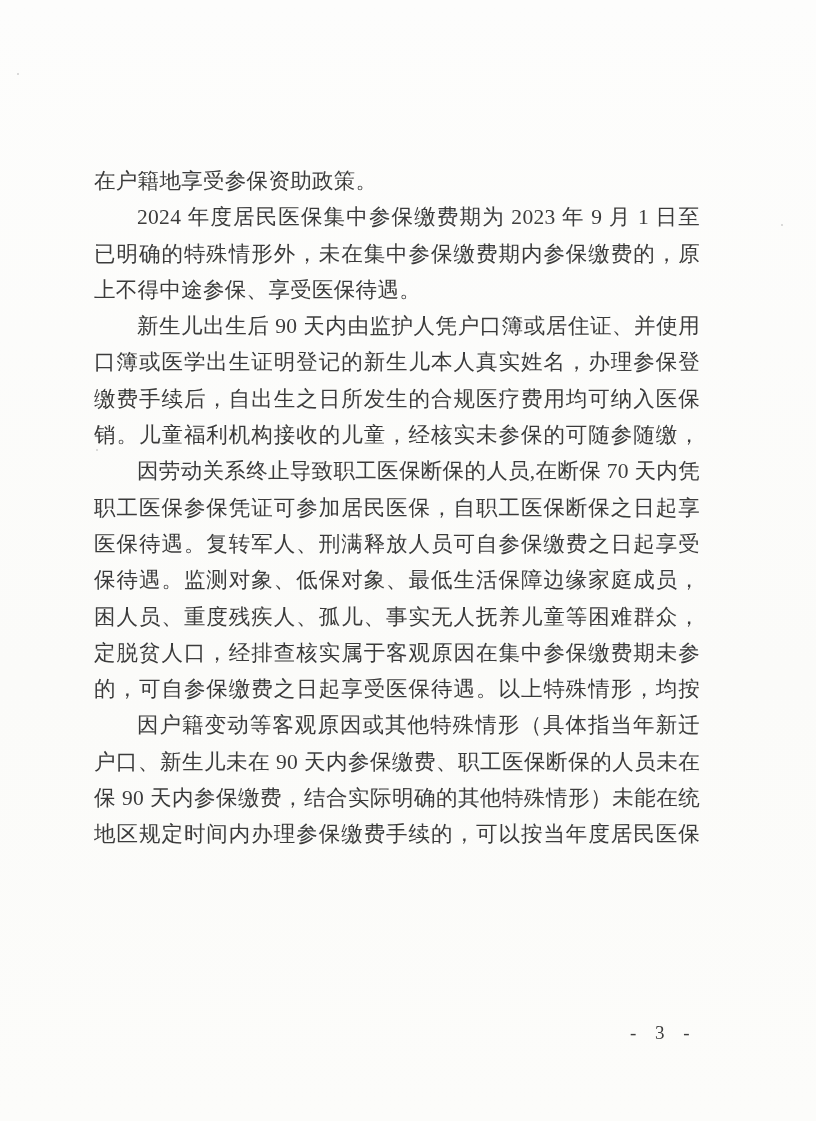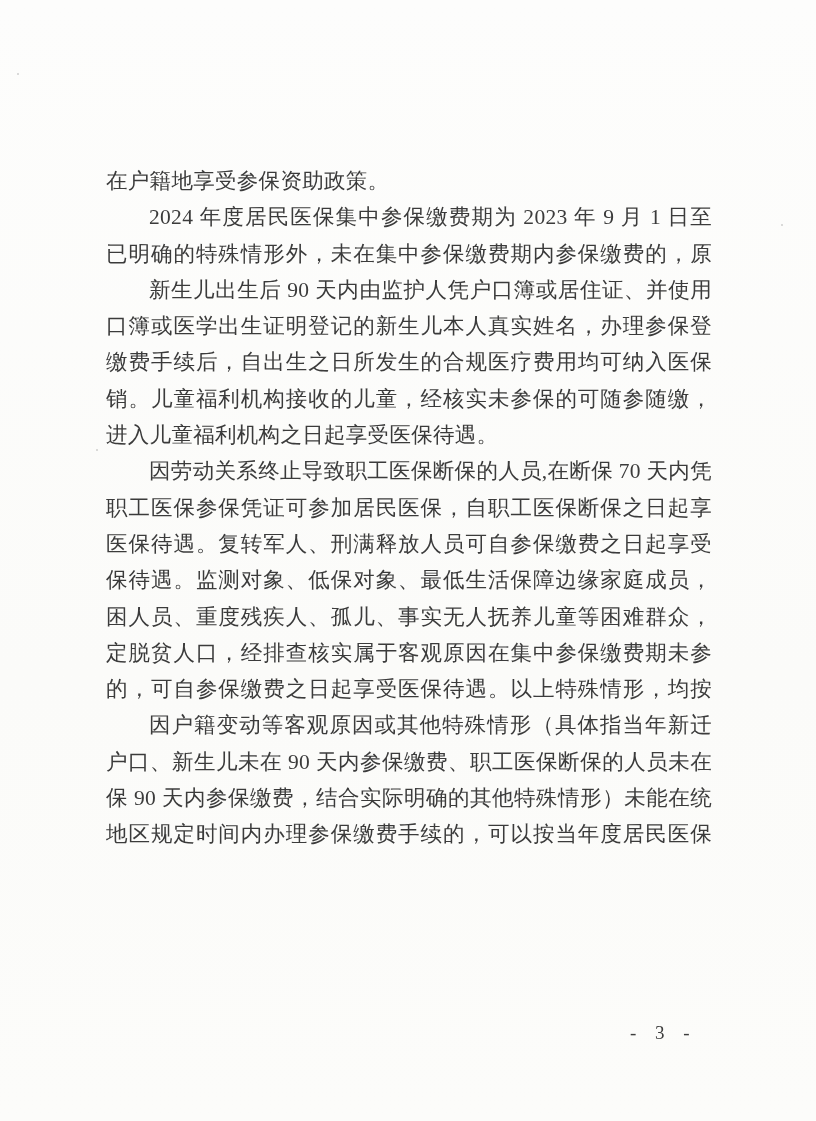--- a/index.html
+++ b/index.html
@@ -13,21 +13,21 @@
   .page {
     position: relative;
     width: 816px;
     height: 1121px;
     background: linear-gradient(180deg, #fdfdfc 0%, #fbfbf9 60%, #fcfcfa 100%);
     font-family: "Liberation Serif", "DejaVu Serif", serif;
     color: #3b3b3b;
   }
   .textblock {
     position: absolute;
-    left: 106px;
+    left: 94px;
     top: 163px;
     width: 606px;
   }
   .line {
     height: 36.3px;
     line-height: 36.3px;
     font-size: 21.5px;
     white-space: pre-wrap;
     overflow: hidden;
     letter-spacing: 0.3px;
@@ -68,25 +68,25 @@
 
 <div class="page">
   <div class="speck s1"></div>
   <div class="speck s2"></div>
   <div class="speck s3"></div>
 
   <div class="textblock">
       <div class="line">在户籍地享受参保资助政策。</div>
       <div class="line indent fill">2024 年度居民医保集中参保缴费期为 2023 年 9 月 1 日至 12</div>
       <div class="line fill">已明确的特殊情形外，未在集中参保缴费期内参保缴费的，原则</div>
+      <div class="line">上不得中途参保、享受医保待遇。</div>
       <div class="line indent fill">新生儿出生后 90 天内由监护人凭户口簿或居住证、并使用户</div>
       <div class="line fill">口簿或医学出生证明登记的新生儿本人真实姓名，办理参保登记</div>
       <div class="line fill">缴费手续后，自出生之日所发生的合规医疗费用均可纳入医保报</div>
       <div class="line fill">销。儿童福利机构接收的儿童，经核实未参保的可随参随缴，自</div>
-      <div class="line">进入儿童福利机构之日起享受医保待遇。</div>
       <div class="line indent fill">因劳动关系终止导致职工医保断保的人员,在断保 70 天内凭</div>
       <div class="line fill">职工医保参保凭证可参加居民医保，自职工医保断保之日起享受</div>
       <div class="line fill">医保待遇。复转军人、刑满释放人员可自参保缴费之日起享受医</div>
       <div class="line fill">保待遇。监测对象、低保对象、最低生活保障边缘家庭成员，特</div>
       <div class="line fill">困人员、重度残疾人、孤儿、事实无人抚养儿童等困难群众，稳</div>
       <div class="line fill">定脱贫人口，经排查核实属于客观原因在集中参保缴费期未参保</div>
       <div class="line fill">的，可自参保缴费之日起享受医保待遇。以上特殊情形，均按居</div>
       <div class="line indent fill">因户籍变动等客观原因或其他特殊情形（具体指当年新迁入</div>
       <div class="line fill">户口、新生儿未在 90 天内参保缴费、职工医保断保的人员未在断</div>
       <div class="line fill">保 90 天内参保缴费，结合实际明确的其他特殊情形）未能在统筹</div>

